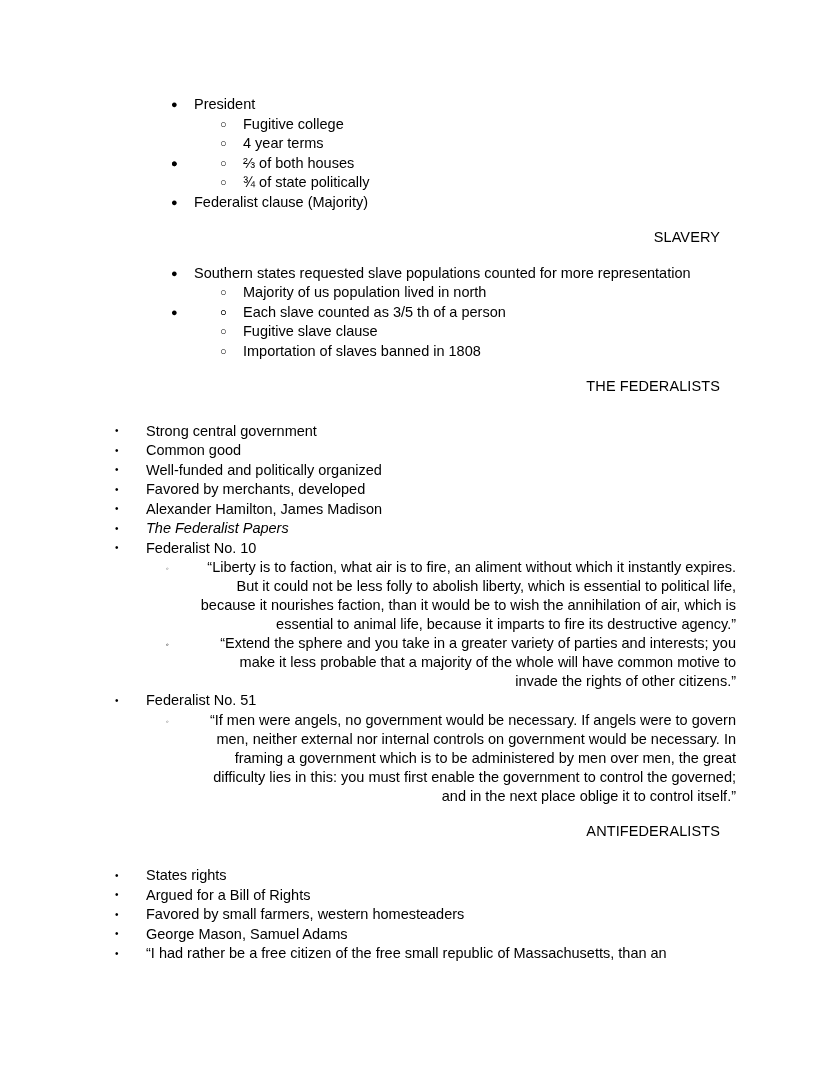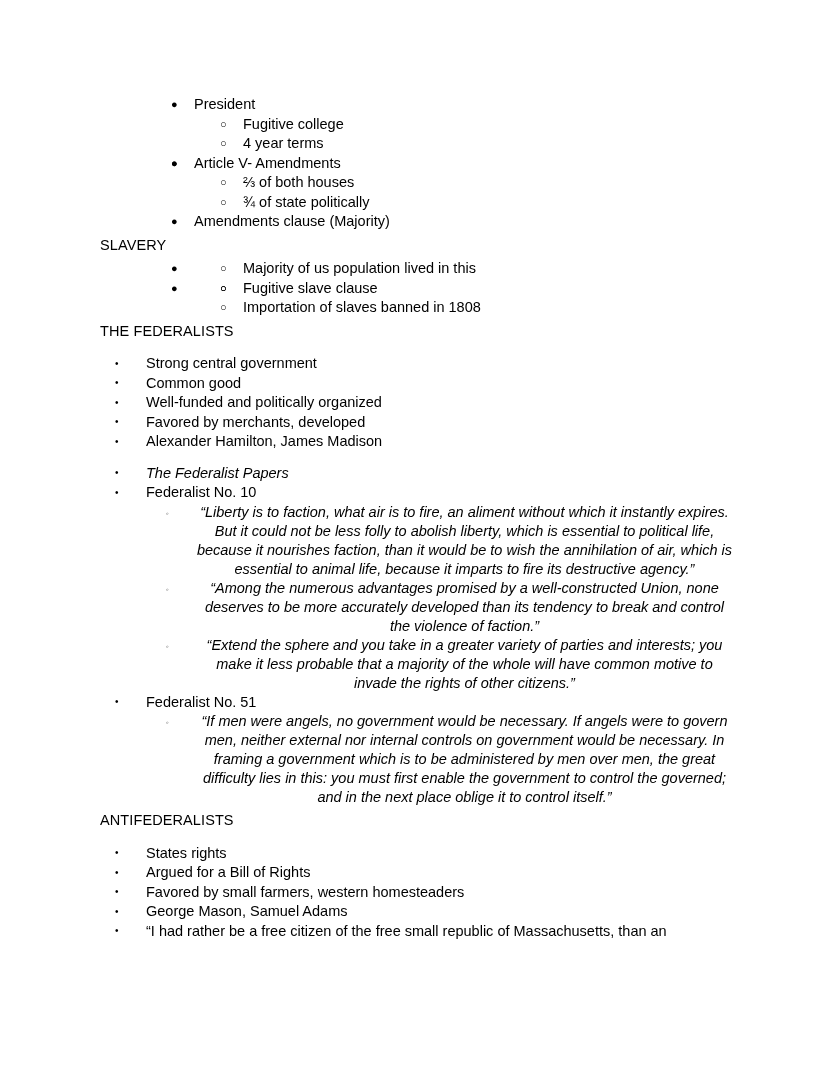--- a/index.html
+++ b/index.html
@@ -28,23 +28,24 @@
     left: 96px;
     top: 95px;
     width: 640px;
   }
 
   
   .heading {
     font-size: 14.5px;
     line-height: 19.5px;
     letter-spacing: 0.1px;
-    margin: 4px;
+    margin: 16px;
     padding: 0;
     white-space: nowrap;
+    text-align: right;
   }
 
   
   .row {
     position: relative;
     font-size: 14.5px;
     line-height: 19.5px;
     margin: 0;
     padding: 0;
   }
@@ -75,25 +76,24 @@
     padding-left: 97px;
     line-height: 19px;
   }
   .dot2 > .bullet {
     left: 70px;
     font-size: 7.5px;
     color: #555;
     top: 1px;
   }
   .dot2 .txt {
-    text-align: center;
-    font-style: italic;
-  }
-
-  .italic { font-style: italic; margin-top: 12px; }
+    text-align: right;
+  }
+
+  .italic { font-style: italic; }
   .gap-md { height: 9px; }
 </style>
 </head>
 <body>
 
 <div class="page">
   <div class="doc-body">
     <div id="content">
         <div class="row lvl1">
           <span class="bullet">●</span>
@@ -105,50 +105,51 @@
         </div>
         <div class="row lvl2">
           <span class="bullet">○</span>
           <span class="txt">4 year terms</span>
         </div>
         <div class="row lvl1">
           <span class="bullet">●</span>
         </div>
         <div class="row lvl1">
           <span class="bullet">●</span>
-          <span class="txt">Article V- Amendments</span>
         </div>
         <div class="row lvl2">
           <span class="bullet">○</span>
           <span class="txt">⅔ of both houses</span>
         </div>
         <div class="row lvl2">
           <span class="bullet">○</span>
           <span class="txt">¾ of state politically</span>
         </div>
         <div class="row lvl1">
           <span class="bullet">●</span>
-          <span class="txt">Amendments clause (Majority)</span>
+          <span class="txt">Federalist clause (Majority)</span>
         </div>
         <div class="heading">SLAVERY</div>
         <div class="row lvl1">
           <span class="bullet">●</span>
-        </div>
-        <div class="row lvl2">
-          <span class="bullet">○</span>
-          <span class="txt">Majority of us population lived in this</span>
-        </div>
-        <div class="row lvl2">
-          <span class="bullet">○</span>
-        </div>
-        <div class="row lvl1">
-          <span class="bullet">●</span>
-        </div>
-        <div class="row lvl2">
-          <span class="bullet">○</span>
+          <span class="txt">Southern states requested slave populations counted for more representation</span>
+        </div>
+        <div class="row lvl2">
+          <span class="bullet">○</span>
+          <span class="txt">Majority of us population lived in north</span>
+        </div>
+        <div class="row lvl2">
+          <span class="bullet">○</span>
+        </div>
+        <div class="row lvl1">
+          <span class="bullet">●</span>
+        </div>
+        <div class="row lvl2">
+          <span class="bullet">○</span>
+          <span class="txt">Each slave counted as 3/5 th of a person</span>
         </div>
         <div class="row lvl2">
           <span class="bullet">○</span>
           <span class="txt">Fugitive slave clause</span>
         </div>
         <div class="row lvl2">
           <span class="bullet">○</span>
           <span class="txt">Importation of slaves banned in 1808</span>
         </div>
         <div class="heading">THE FEDERALISTS</div>
@@ -180,21 +181,20 @@
         <div class="row dot1">
           <span class="bullet">•</span>
           <span class="txt">Federalist No. 10</span>
         </div>
         <div class="row dot2">
           <span class="bullet">◦</span>
           <span class="txt">“Liberty is to faction, what air is to fire, an aliment without which it instantly expires. But it could not be less folly to abolish liberty, which is essential to political life, because it nourishes faction, than it would be to wish the annihilation of air, which is essential to animal life, because it imparts to fire its destructive agency.”</span>
         </div>
         <div class="row dot2">
           <span class="bullet">◦</span>
-          <span class="txt">“Among the numerous advantages promised by a well-constructed Union, none deserves to be more accurately developed than its tendency to break and control the violence of faction.”</span>
         </div>
         <div class="row dot2">
           <span class="bullet">◦</span>
           <span class="txt">“Extend the sphere and you take in a greater variety of parties and interests; you make it less probable that a majority of the whole will have common motive to invade the rights of other citizens.”</span>
         </div>
         <div class="row dot1">
           <span class="bullet">•</span>
           <span class="txt">Federalist No. 51</span>
         </div>
         <div class="row dot2">

